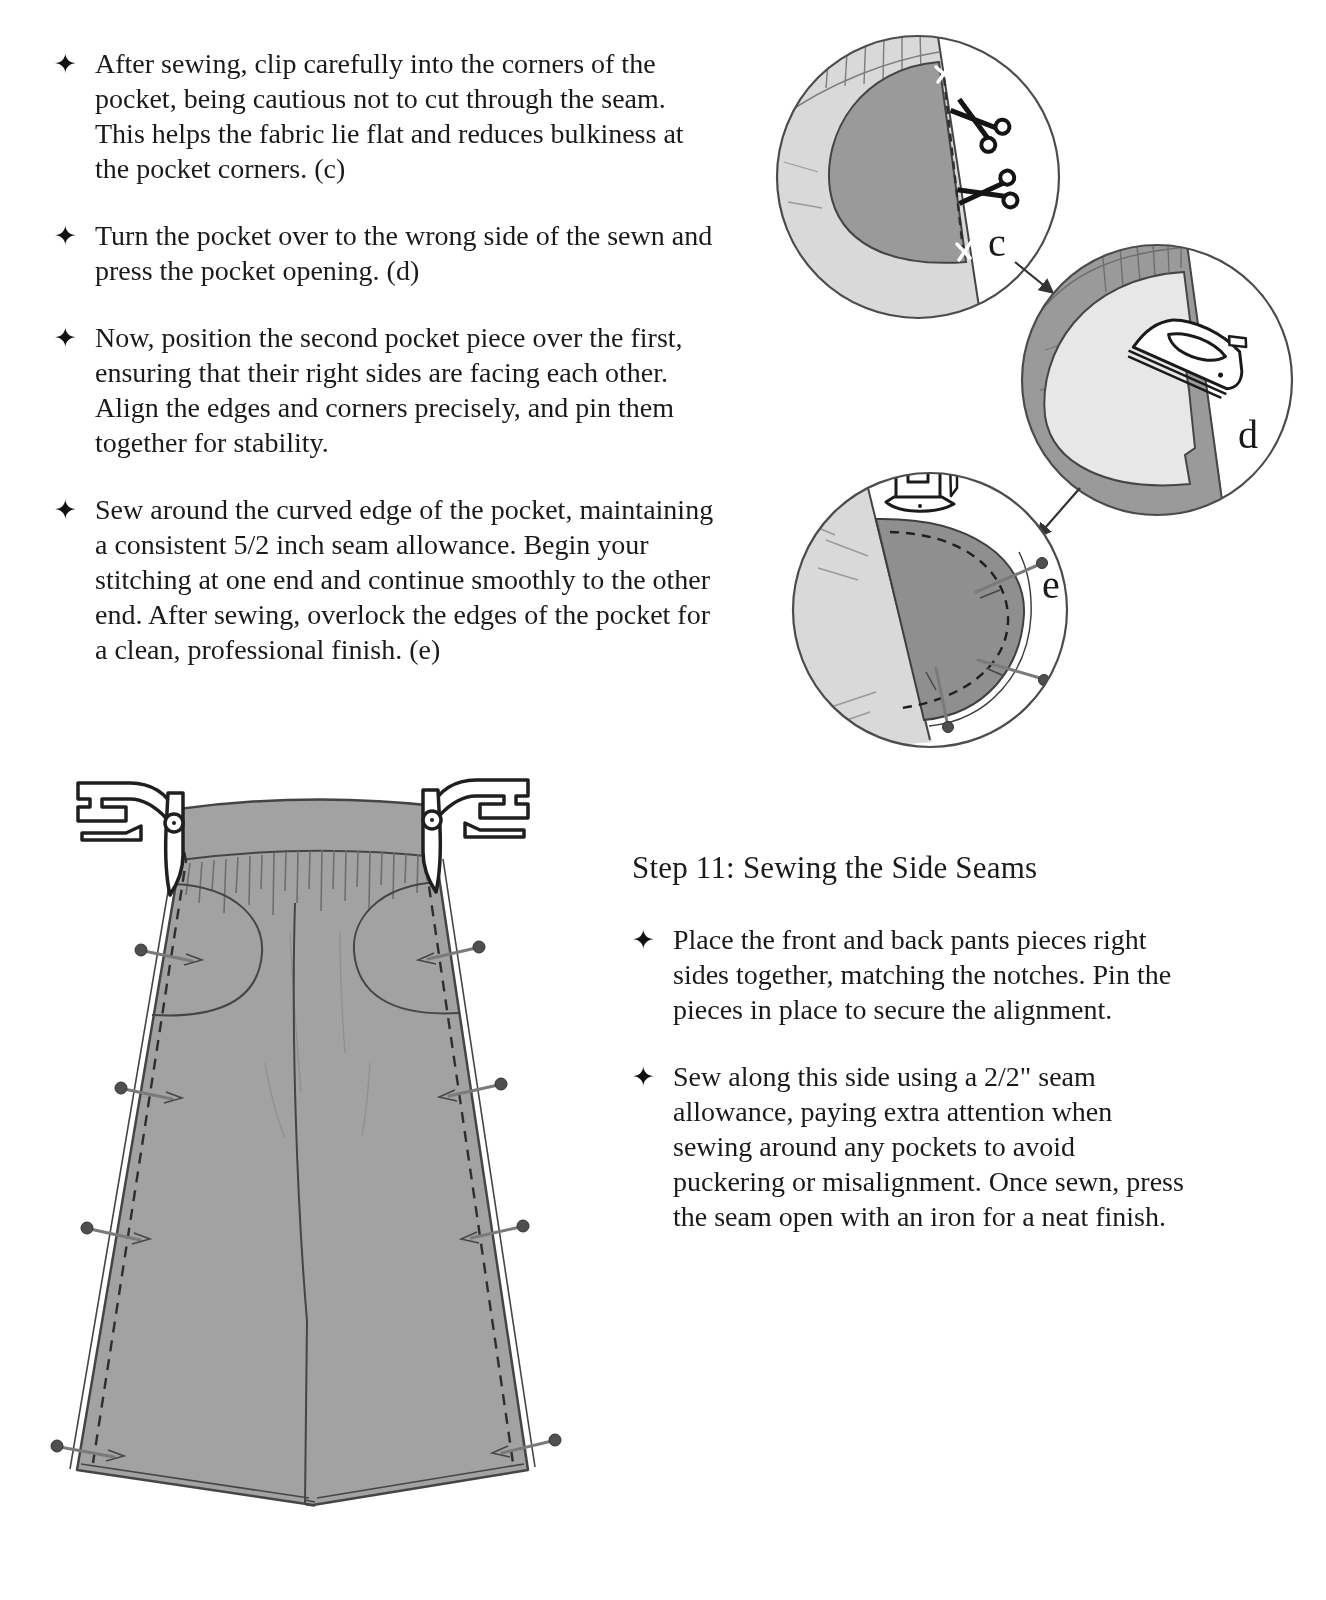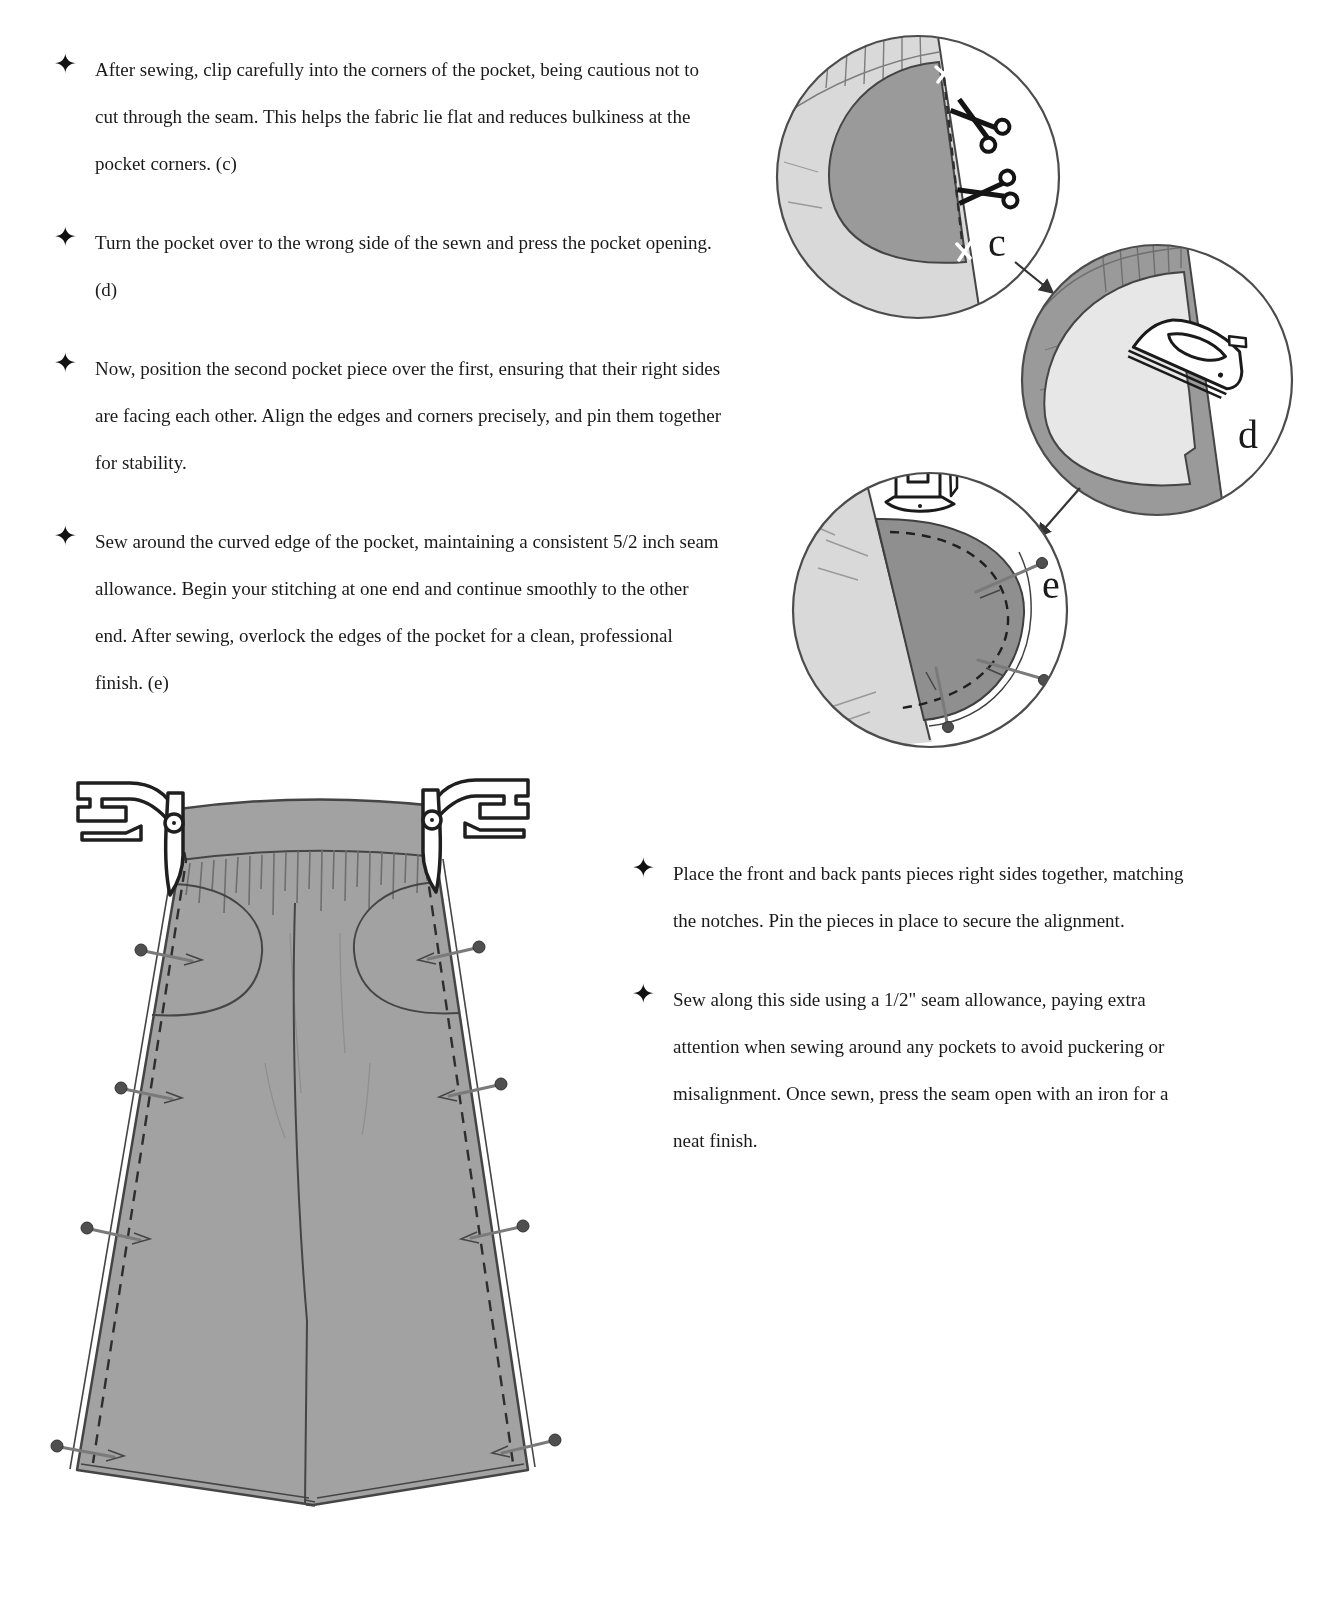--- a/index.html
+++ b/index.html
@@ -7,21 +7,21 @@
     width:1326px;height:1600px;position:relative;background:#ffffff;
     font-family:"Liberation Serif","DejaVu Serif",serif;color:#1a1a1a;overflow:hidden;
   }
   .left-col{position:absolute;left:54px;top:46px;width:668px;}
   .right-col{position:absolute;left:632px;top:850px;width:560px;}
   .bullet-item{display:flex;gap:15px;margin-bottom:32px;}
   .star{
     font-family:"DejaVu Sans",sans-serif;font-size:27px;line-height:35px;
     flex:0 0 26px;color:#111;
   }
-  .btext{font-size:19px;line-height:47px;}
+  .btext{font-size:28px;line-height:35px;}
   .step-heading{font-size:31px;font-weight:normal;margin:0 0 36px 0;letter-spacing:.2px;}
   svg{position:absolute;}
   svg text.fig-label{font-family:"Liberation Serif","DejaVu Serif",serif;font-size:40px;fill:#1a1a1a;}
 </style>
 </head>
 <body>
 
 <div class="left-col">
   <div class="bullet-item">
     <span class="star">✦</span>
@@ -35,27 +35,28 @@
     <span class="star">✦</span>
     <span class="btext">Now, position the second pocket piece over the first, ensuring that their right sides are facing each other. Align the edges and corners precisely, and pin them together for stability.</span>
   </div>
   <div class="bullet-item">
     <span class="star">✦</span>
     <span class="btext">Sew around the curved edge of the pocket, maintaining a consistent 5/2 inch seam allowance. Begin your stitching at one end and continue smoothly to the other end. After sewing, overlock the edges of the pocket for a clean, professional finish. (e)</span>
   </div>
 </div>
 
 <div class="right-col">
+  <h2 class="step-heading">Step 11: Sewing the Side Seams</h2>
   <div class="bullet-item">
     <span class="star">✦</span>
     <span class="btext">Place the front and back pants pieces right sides together, matching the notches. Pin the pieces in place to secure the alignment.</span>
   </div>
   <div class="bullet-item">
     <span class="star">✦</span>
-    <span class="btext">Sew along this side using a 1/2" seam allowance, paying extra attention when sewing around any pockets to avoid puckering or misalignment. Once sewn, press the seam open with an iron for a neat finish.</span>
+    <span class="btext">Sew along this side using a 2/2" seam allowance, paying extra attention when sewing around any pockets to avoid puckering or misalignment. Once sewn, press the seam open with an iron for a neat finish.</span>
   </div>
 </div>
 
 <svg style="left:740px;top:20px;width:586px;height:730px" viewBox="0 0 586 730">
   <defs>
     <clipPath id="clipC">
         <circle cx="178" cy="157" r="141"></circle>
       </clipPath>
     <clipPath id="clipD">
         <circle cx="417" cy="360" r="135"></circle>

